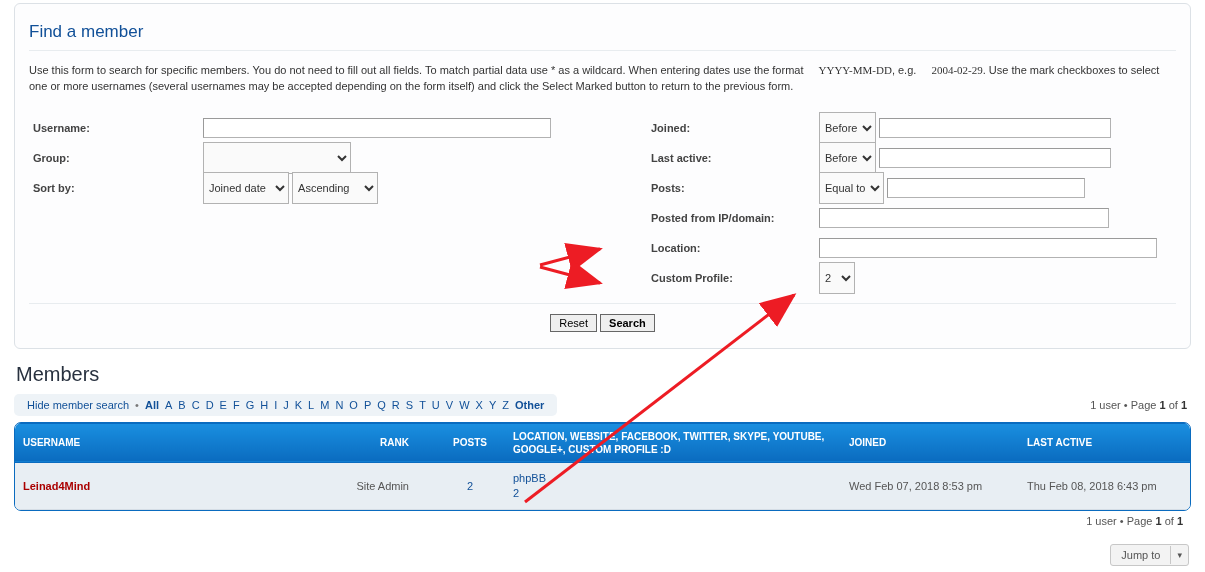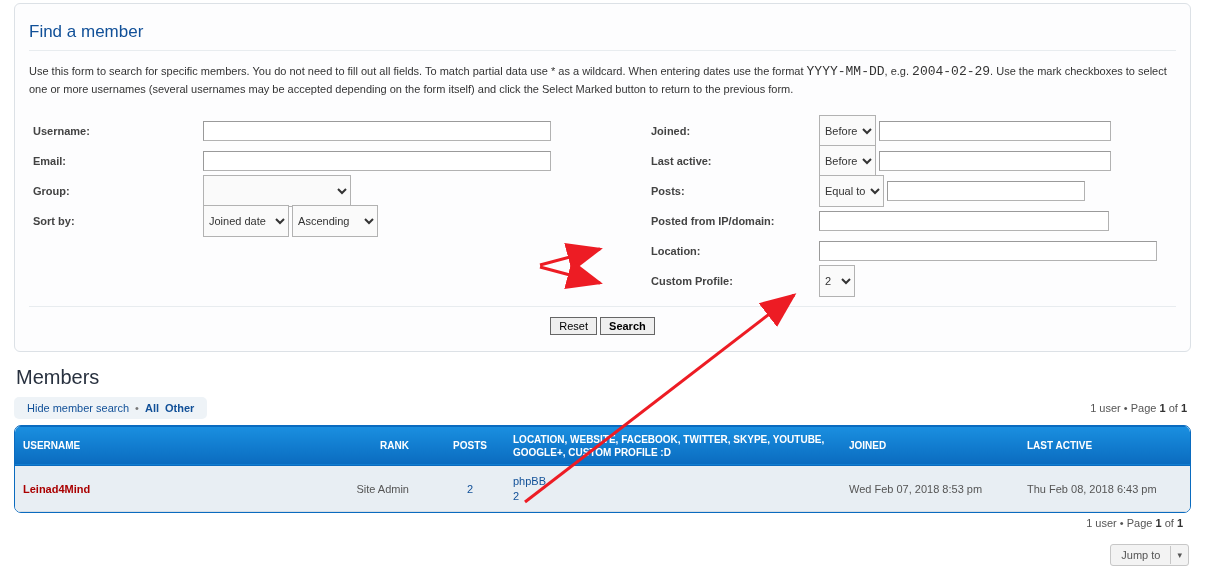--- a/index.html
+++ b/index.html
@@ -1,21 +1,21 @@
 <!DOCTYPE html>
 <html><head>
 <meta charset="utf-8">
 <style>
   html,body{margin:0;padding:0;font-family:"Lucida Grande","Trebuchet MS",Verdana,Helvetica,Arial,sans-serif;font-size:11px;color:#333;background:#fff;}
   .page{width:1205px;height:572px;position:relative;background:#fff;overflow:hidden;}
   .panel{margin:3px 14px 10px 14px;border:1px solid #dce1e6;border-radius:6px;background:#fdfdfe;padding:10px 14px 16px 14px;}
   h2.find{font-family:"Trebuchet MS",Arial,Helvetica,sans-serif;font-size:17px;font-weight:normal;color:#115098;margin:8px 0 8px 0;}
   hr.thin{border:none;border-top:1px solid #e8ecef;margin:6px 0 12px 0;}
   .intro{color:#333;font-size:11px;margin:0 0 18px 0;line-height:1.45;}
-  .intro code{font-family:Liberation Mono, monospace;font-size:13px;color:#333;}
+  .intro code{font-family:Liberation Serif, serif;font-size:11px;color:#333;margin-left:12px;}
   .fields{display:flex;gap:40px;}
   .col{flex:0 0 auto;}
   .col.left{margin-left:4px;margin-right:60px;}
   .row{display:flex;align-items:center;height:30px;}
   .row label{font-weight:bold;color:#434343;width:170px;font-size:11px;}
   .row .controls{}
   input.txt{border:1px solid #b2b2b2;border-top-color:#9a9a9a;border-left-color:#9a9a9a;background:#fff;height:18px;padding:0 3px;font-size:11px;color:#333;}
   input.txt.w1{width:340px;}
   select.sel{border:1px solid #b2b2b2;background:#fafafa;height:32px;font-size:11px;color:#333;padding:0 1px;}
   .right .row label{width:168px;}
@@ -73,24 +73,20 @@
       <span>Use this form to search for specific members. You do not need to fill out all fields. To match partial data use * as a wildcard. When entering dates use the format </span><code>YYYY-MM-DD</code><span>, e.g. </span><code>2004-02-29</code><span>. Use the mark checkboxes to select one or more usernames (several usernames may be accepted depending on the form itself) and click the Select Marked button to return to the previous form.</span>
     </p>
 
     <div class="fields">
       <div class="col left">
         <div class="row">
           <label>Username:</label>
           <div class="controls"><input class="txt w1" type="text" style=""></div>
         </div>
         <div class="row">
-          <label>Email:</label>
-          <div class="controls"><input class="txt w1" type="text" style=""></div>
-        </div>
-        <div class="row">
           <label>Group:</label>
           <div class="controls">
             <select class="sel" style="width:148px">
               <option></option>
             </select>
           </div>
         </div>
         <div class="row">
           <label>Sort by:</label>
           <div class="controls">
@@ -158,20 +154,21 @@
     </div>
   </div>
 
   <h2 class="members">Members</h2>
 
   <div class="azbar">
     <div class="azbox">
       <a>Hide member search</a>
       <span class="sep">•</span>
       <a class="bold">All</a>
+      <span id="az-letters"><a>A</a><a>B</a><a>C</a><a>D</a><a>E</a><a>F</a><a>G</a><a>H</a><a>I</a><a>J</a><a>K</a><a>L</a><a>M</a><a>N</a><a>O</a><a>P</a><a>Q</a><a>R</a><a>S</a><a>T</a><a>U</a><a>V</a><a>W</a><a>X</a><a>Y</a><a>Z</a></span>
       <a class="bold">Other</a>
     </div>
     <div class="pager">
       <span>1 user • Page </span><strong>1</strong><span> of </span><strong>1</strong>
     </div>
   </div>
 
   <div class="tablewrap">
     <div class="round">
     <table class="mem">

